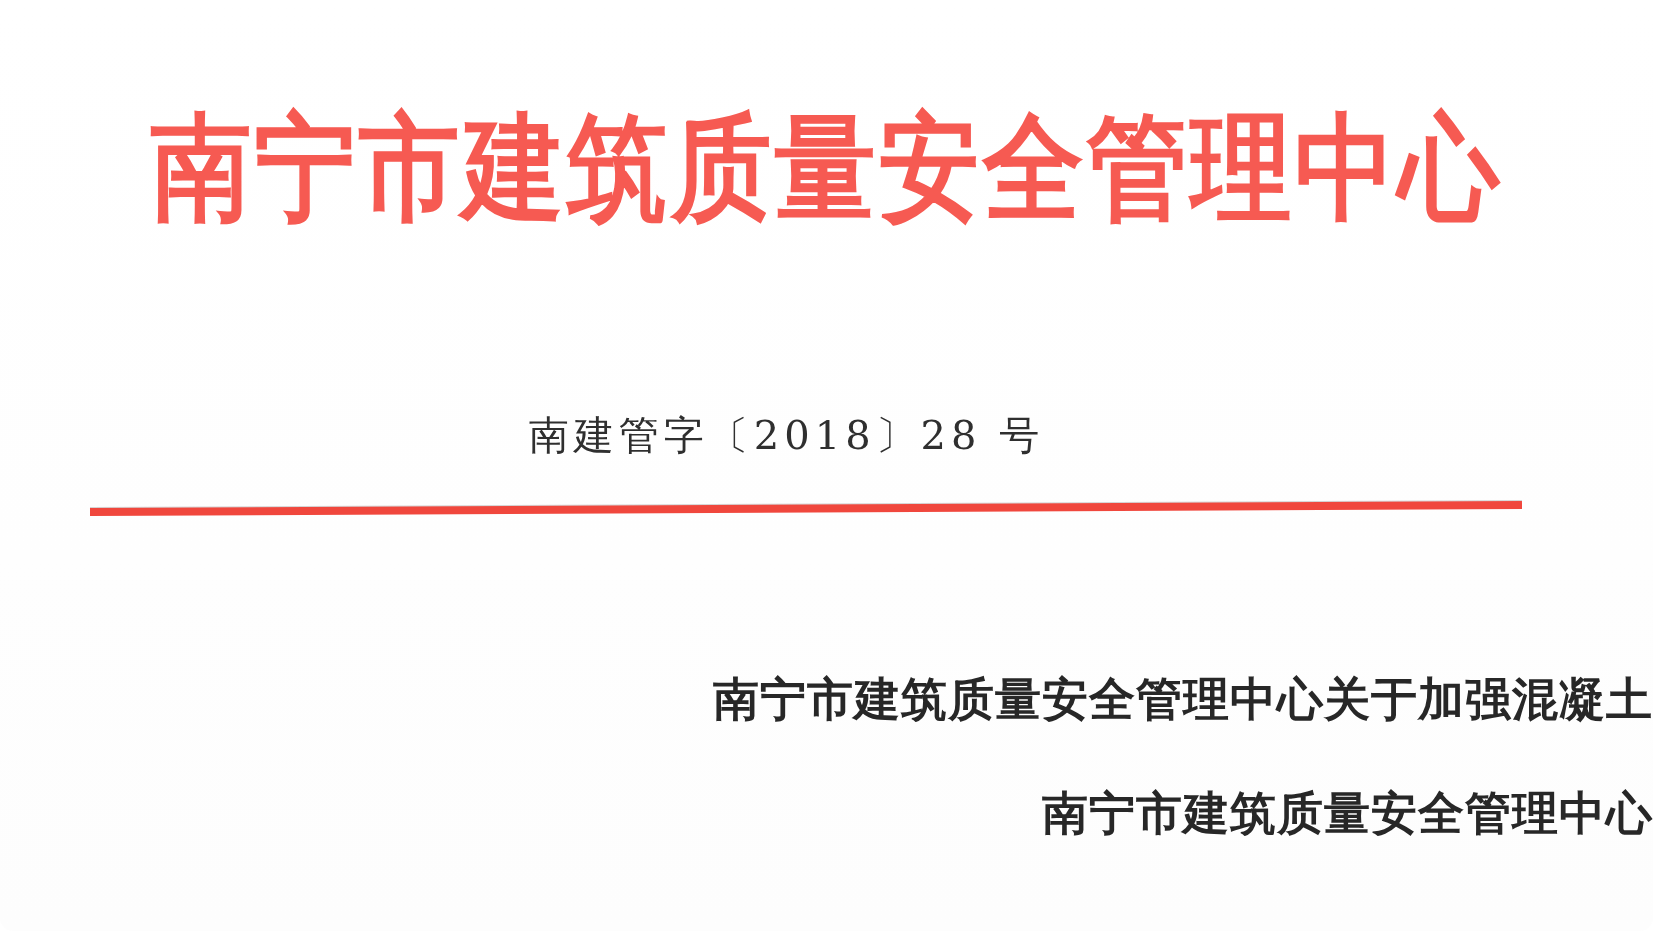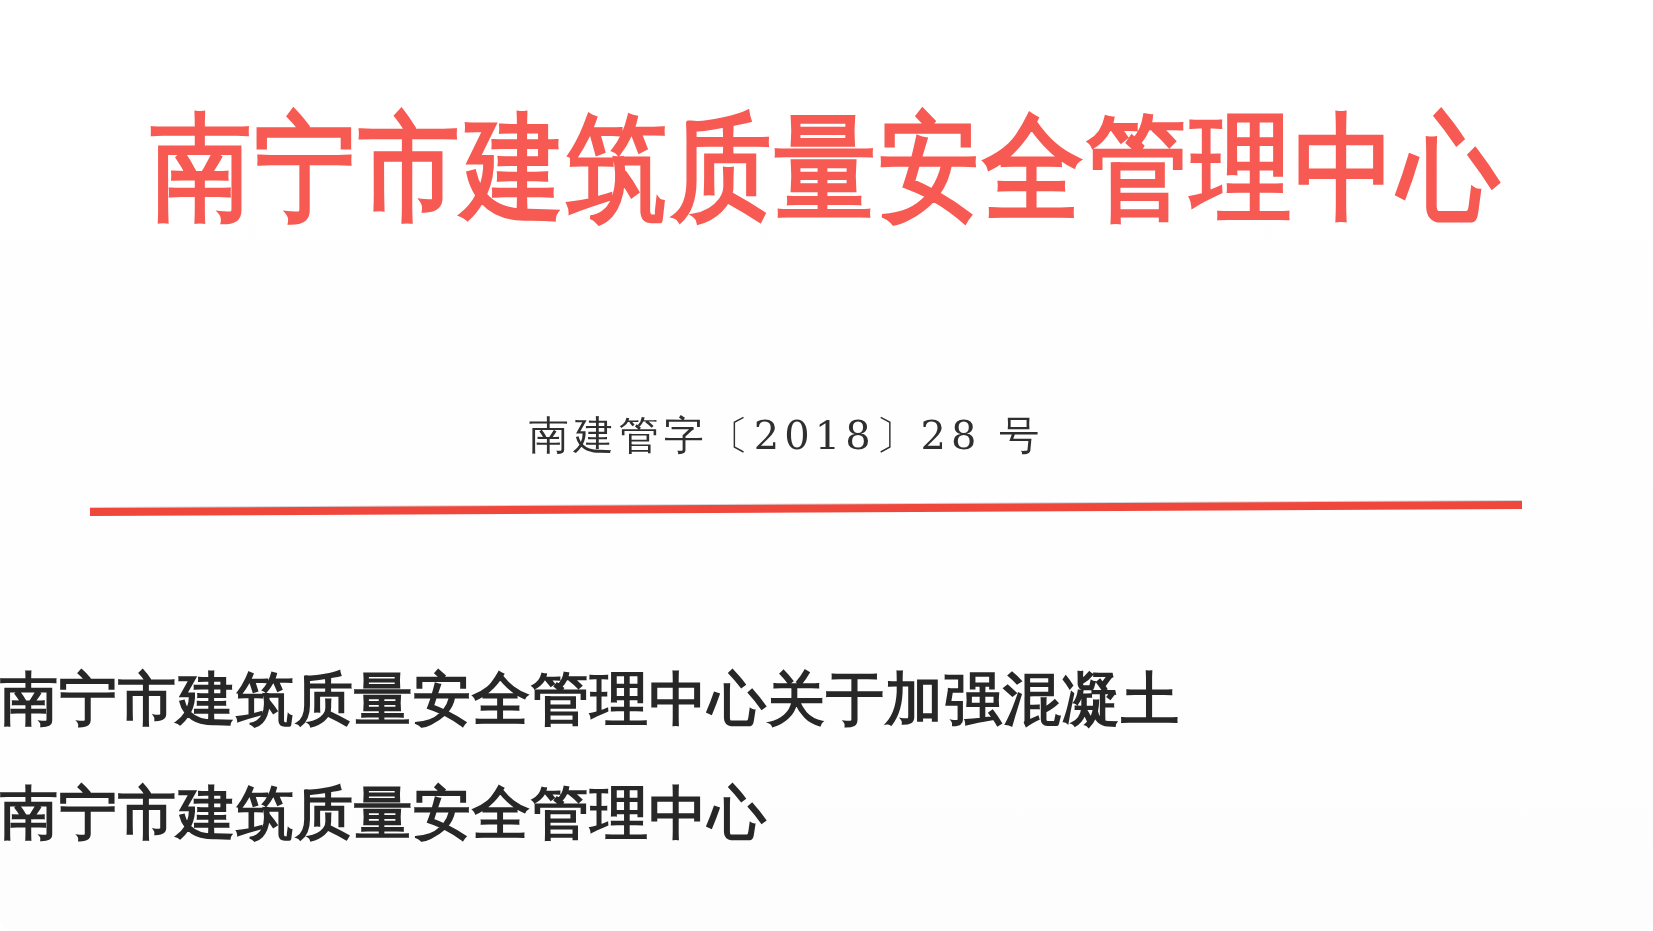--- a/index.html
+++ b/index.html
@@ -58,23 +58,23 @@
     background: #f0473d;
     transform: rotate(-0.28deg);
     transform-origin: left center;
     box-shadow: 0 -1px 0 rgba(90, 90, 90, 0.25);
   }
   .doc-title {
     position: absolute;
     top: 642px;
     left: 0;
     width: 100%;
-    text-align: left;
+    text-align: right;
     color: #272727;
-    font-size: 58px;
+    font-size: 46px;
     font-weight: bold;
     line-height: 114px;
     letter-spacing: 1px;
     white-space: nowrap;
   }
 </style>
 </head>
 <body>
 
 <div class="page">

